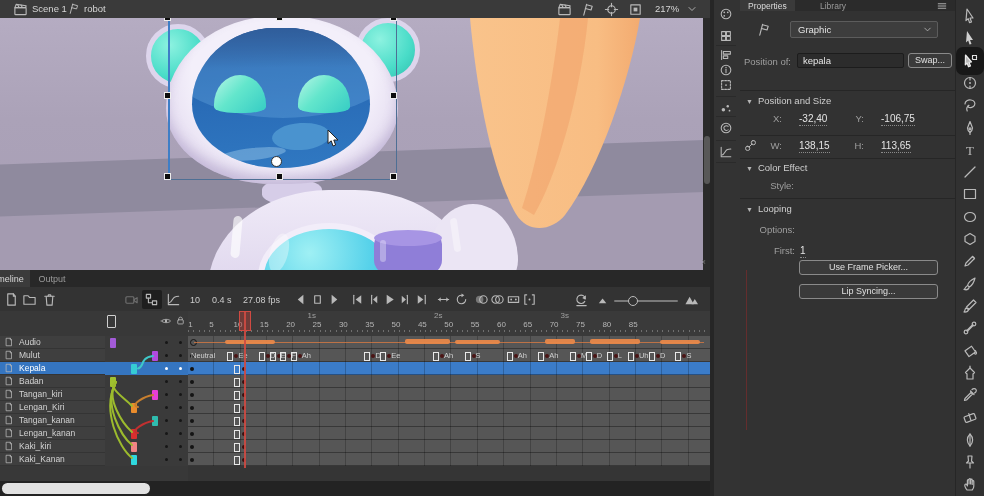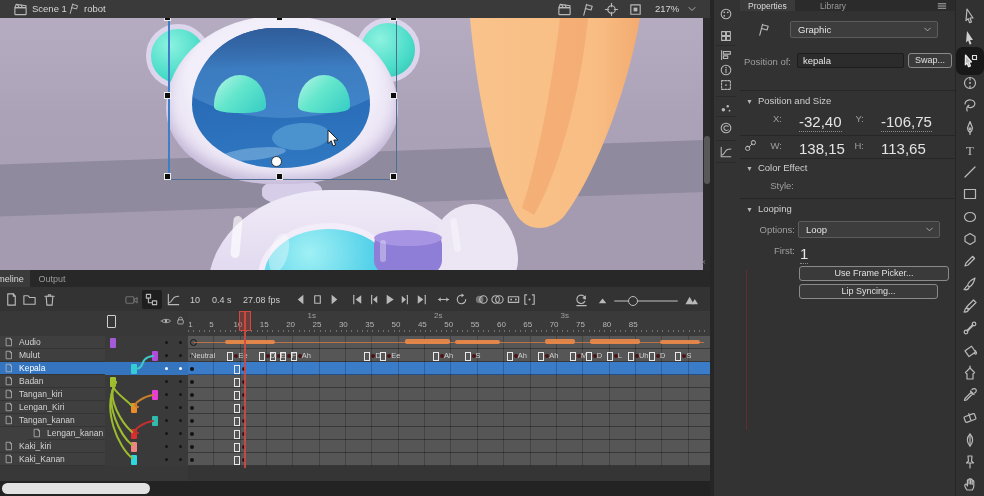--- a/index.html
+++ b/index.html
@@ -51,21 +51,21 @@
   
   #strip{left:712px;top:0;width:28px;height:496px;background:#333;border-left:2px solid #262626}
   .stripsep{left:716px;width:20px;height:1px;background:#2a2a2a}
   
   #props{left:740px;top:0;width:215px;height:496px;background:#323232}
   .ptabbar{left:740px;top:0;width:215px;height:11px;background:#2b2b2b}
   .ptab{position:absolute;top:0;height:11px;font-size:8.5px;line-height:12px;padding:0 8px}
   .sect{position:absolute;font-size:9.5px;color:#cfcfcf}
   .tri{font-size:7px;color:#b5b5b5;margin-right:5px}
   .plabel{position:absolute;color:#9f9f9f;font-size:9.5px;text-align:right}
-  .hot{position:absolute;color:#e4e4e4;font-size:15px;border-bottom:1px dotted #8a8a8a;padding-bottom:1px}
+  .hot{position:absolute;color:#e4e4e4;font-size:10px;border-bottom:1px dotted #8a8a8a;padding-bottom:1px}
   .pdiv{position:absolute;left:740px;width:215px;height:1px;background:#262626}
   .dropdown{position:absolute;background:#3d3d3d;border:1px solid #5c5c5c;border-radius:2px;height:17px;
             box-sizing:border-box;font-size:9.5px;color:#e2e2e2;line-height:15px;padding-left:7px}
   .dropchev{position:absolute;right:4px;top:2px;width:11px;height:11px}
   .pfield{position:absolute;background:#2c2c2c;border:1px solid #1c1c1c;border-radius:2px;height:15px;
           box-sizing:border-box;font-size:9.5px;color:#e6e6e6;line-height:13px;padding-left:5px}
   .pbtn{position:absolute;background:#3a3a3a;border:1px solid #8a8a8a;border-radius:3px;height:15px;
         box-sizing:border-box;font-size:9px;color:#e0e0e0;text-align:center;line-height:13px;cursor:default}
   
   #tools{left:955px;top:0;width:29px;height:496px;background:#313131;border-left:1px solid #262626}
@@ -272,31 +272,23 @@
   <span class="plabel" style="left:848px;top:140px;width:16px">H:</span>
   <span class="hot" style="left:881px;top:140px">113,65</span>
 
   <div class="pdiv" style="top:158px"></div>
   <div class="sect" style="left:746px;top:162px"><span class="tri">▼</span><span>Color Effect</span></div>
   <span class="plabel" style="left:756px;top:180px;width:38px">Style:</span>
 
   <div class="pdiv" style="top:198px"></div>
   <div class="sect" style="left:746px;top:203px"><span class="tri">▼</span><span>Looping</span></div>
   <span class="plabel" style="left:750px;top:224px;width:45px">Options:</span>
-  <div class="dropdown" style="left:798px;top:221px;width:142px">
-    <span>Loop</span>
-    <span class="dropchev">
-        <svg class="ic" viewBox="0 0 16 16" width="100%" height="100%" fill="none" stroke="#b9b9b9" stroke-width="1.2" stroke-linecap="round" stroke-linejoin="round">
-          <path d="M4,6 L8,10 12,6"></path>
-        </svg>
-      </span>
-  </div>
   <span class="plabel" style="left:762px;top:245px;width:33px">First:</span>
   <span class="hot" style="left:800px;top:245px">1</span>
-  <div class="pbtn" style="left:799px;top:266px;width:150px">Use Frame Picker...</div>
+  <div class="pbtn" style="left:799px;top:260px;width:139px">Use Frame Picker...</div>
   <div class="pbtn" style="left:799px;top:284px;width:139px">Lip Syncing...</div>
   <div class="abs" style="left:746px;top:270px;width:1px;height:160px;background:rgba(150,40,40,.5)"></div>
 
   <div class="abs" id="tools"></div>
 
   <div class="abs" id="tltabbar"></div>
   <div class="tltab" style="left:-16px;width:46px;background:#3b3b3b;color:#d8d8d8">Timeline</div>
   <div class="tltab" style="left:32px;width:40px;color:#9a9a9a">Output</div>
 
   <div class="abs" id="tlbar">
@@ -526,21 +518,21 @@
       </div>
       <div class="lrow" style="top: 78px;">
         <div style="position: absolute; left: 4px; top: 1px; width: 10px; height: 10px;">
           <svg class="ic" viewBox="0 0 16 16" width="100%" height="100%" fill="none" stroke="#b9b9b9" stroke-width="1.2" stroke-linecap="round" stroke-linejoin="round">
             <path d="M4,2 L10,2 12,4.5 12,14 4,14 Z"></path>
             <path d="M10,2 L10,4.5 12,4.5"></path>
           </svg>
         </div>
         <div style="position: absolute; left: 19px; top: 0px;">Tangan_kanan</div>
       </div>
-      <div class="lrow" style="top: 91px; margin-left: 28px;">
+      <div class="lrow" style="top: 91px;">
         <div style="position: absolute; left: 4px; top: 1px; width: 10px; height: 10px;">
           <svg class="ic" viewBox="0 0 16 16" width="100%" height="100%" fill="none" stroke="#b9b9b9" stroke-width="1.2" stroke-linecap="round" stroke-linejoin="round">
             <path d="M4,2 L10,2 12,4.5 12,14 4,14 Z"></path>
             <path d="M10,2 L10,4.5 12,4.5"></path>
           </svg>
         </div>
         <div style="position: absolute; left: 19px; top: 0px;">Lengan_kanan</div>
       </div>
       <div class="lrow" style="top: 104px;">
         <div style="position: absolute; left: 4px; top: 1px; width: 10px; height: 10px;">

